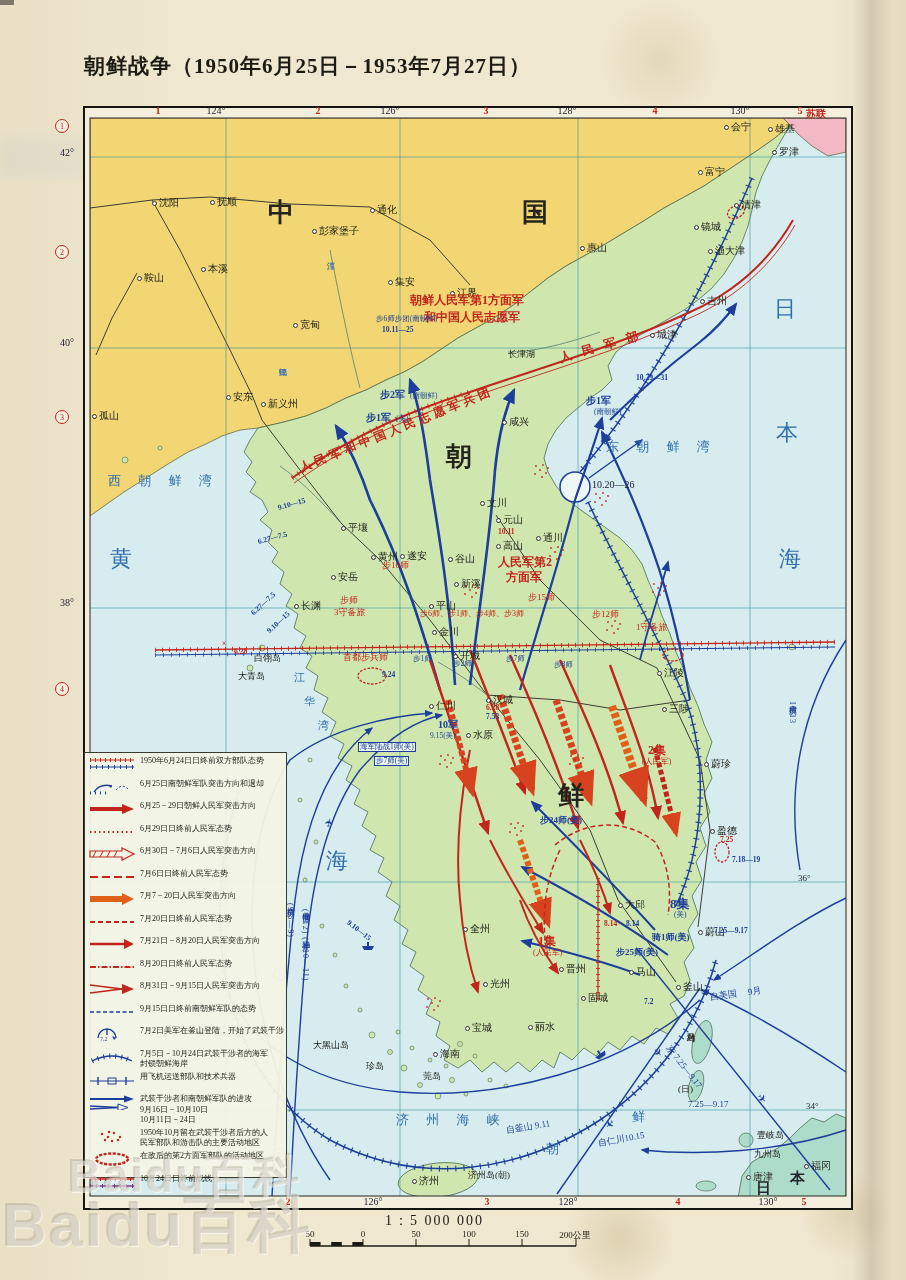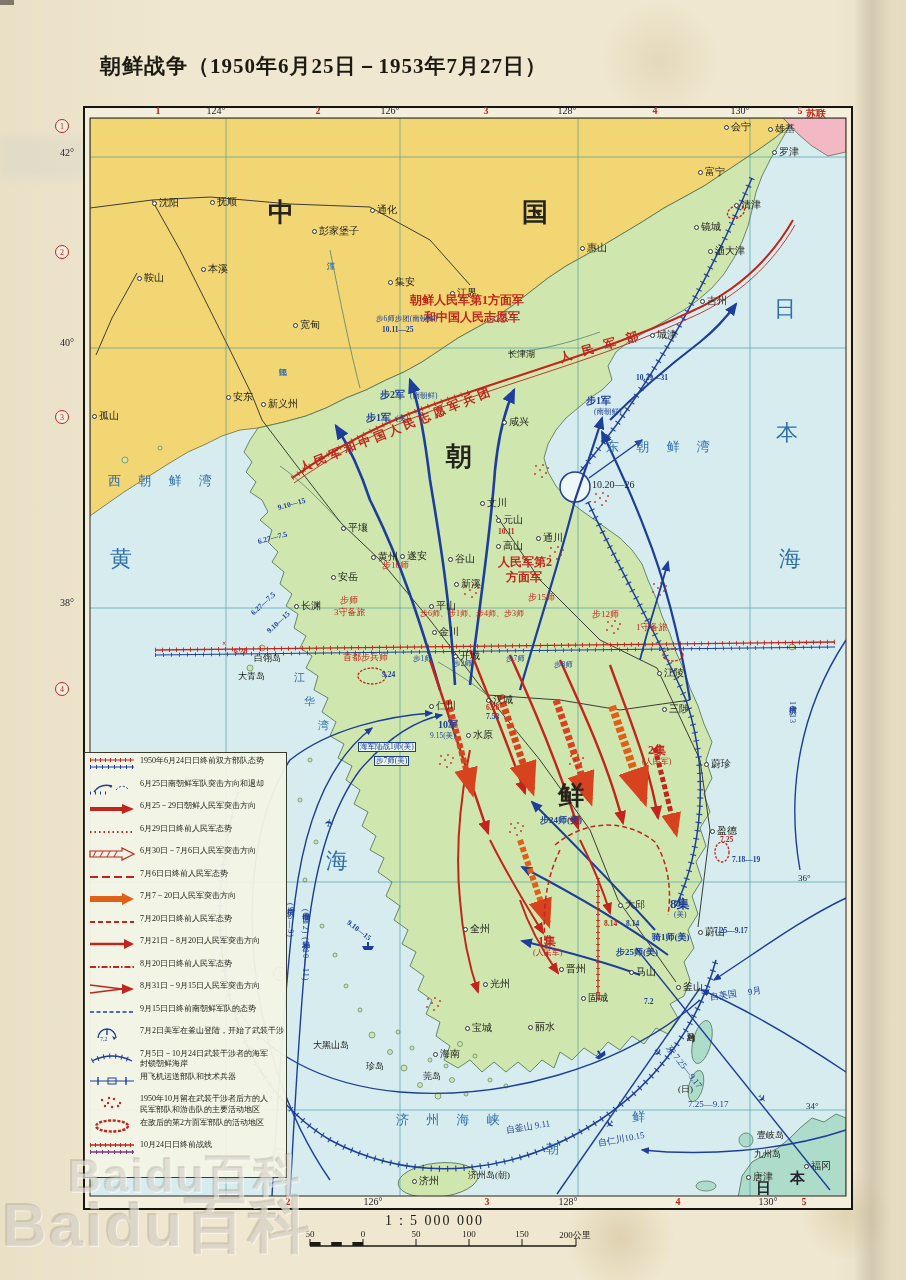--- a/index.html
+++ b/index.html
@@ -11,21 +11,21 @@
           radial-gradient(circle at 620px 1238px, rgba(150,110,40,.18), rgba(0,0,0,0) 55px),
           radial-gradient(circle at 845px 1215px, rgba(150,110,40,.15), rgba(0,0,0,0) 45px),
           radial-gradient(circle at 120px 1120px, rgba(150,110,40,.10), rgba(0,0,0,0) 40px),
           linear-gradient(90deg,#e9e0c6 0,#efe7cf 20%,#efe7cf 92%,#e4dbc0 100%),#ece3c8;}
   #page-edge{position:absolute;left:853px;top:0;width:53px;height:1280px;
         background:linear-gradient(90deg,rgba(0,0,0,0) 0,rgba(120,108,86,.20) 35%,rgba(0,0,0,0) 75%);}
   #bleed{position:absolute;left:0;top:138px;width:770px;height:40px;
         background:rgba(120,150,200,.07);filter:blur(4px);}
   #corner-mark{position:absolute;left:0;top:0;width:14px;height:5px;background:rgba(40,35,30,.55);}
   #page-title{position:absolute;left:84px;top:52px;font-size:21px;font-weight:bold;
-        color:#1b1b14;letter-spacing:1px;white-space:nowrap;margin-left:16px;}
+        color:#1b1b14;letter-spacing:1px;white-space:nowrap;}
   #map-svg{position:absolute;left:83px;top:106px;}
   #inner-title{position:absolute;left:96px;top:119px;width:310px;height:24px;
         background:#f5f4e6;border:1px solid #2a2a22;display:flex;align-items:center;
         justify-content:center;font-size:13px;color:#1b1b14;letter-spacing:1px;z-index:4;}
   
   .lbl{position:absolute;white-space:nowrap;line-height:1;transform-origin:left center;z-index:3;}
   .city{font-size:10px;color:#21211a;}
   .city::before{content:"";display:inline-block;width:3px;height:3px;border:1px solid #333;
         border-radius:50%;background:#fff;margin-right:2px;vertical-align:middle;}
   .city-nd{font-size:9px;color:#21211a;}
@@ -502,20 +502,34 @@
       </div>
       <div class="lrow">
         <div class="lsym"><svg width="48" height="16" viewBox="0 0 48 16">
             <line x1="2" y1="9" x2="46" y2="9" stroke="#1d3e9a" stroke-width="1"></line>
             <rect x="20" y="6" width="8" height="6" fill="none" stroke="#1d3e9a" stroke-width="1"></rect>
             <line x1="10" y1="5" x2="10" y2="13" stroke="#1d3e9a" stroke-width="1.4"></line>
             <line x1="38" y1="5" x2="38" y2="13" stroke="#1d3e9a" stroke-width="1.4"></line>
           </svg></div>
         <div class="ltxt">
           <div>用飞机运送部队和技术兵器</div>
+        </div>
+      </div>
+      <div class="lrow">
+        <div class="lsym"><svg width="48" height="16" viewBox="0 0 48 16">
+            <line x1="2" y1="5" x2="36" y2="5" stroke="#1d3e9a" stroke-width="2.2"></line>
+            <polygon points="36,1.5 46,5 36,8.5" fill="#1d3e9a"></polygon>
+            <line x1="2" y1="12" x2="30" y2="13.5" stroke="#1d3e9a" stroke-width="1.4"></line>
+            <line x1="2" y1="15" x2="30" y2="13.5" stroke="#1d3e9a" stroke-width="1.4"></line>
+            <polygon points="30,10 40,13.5 30,17" fill="none" stroke="#1d3e9a" stroke-width="1"></polygon>
+          </svg></div>
+        <div class="ltxt">
+          <div>武装干涉者和南朝鲜军队的进攻</div>
+          <div>9月16日－10月10日</div>
+          <div>10月11日－24日</div>
         </div>
       </div>
       <div class="lrow">
         <div class="lsym"><svg width="48" height="16" viewBox="0 0 48 16">
             <g fill="#c2251c">
               <circle cx="14" cy="6" r="1.2"></circle>
               <circle cx="20" cy="9" r="1.2"></circle>
               <circle cx="26" cy="5" r="1.2"></circle>
               <circle cx="32" cy="9" r="1.2"></circle>
               <circle cx="17" cy="12" r="1.2"></circle>

